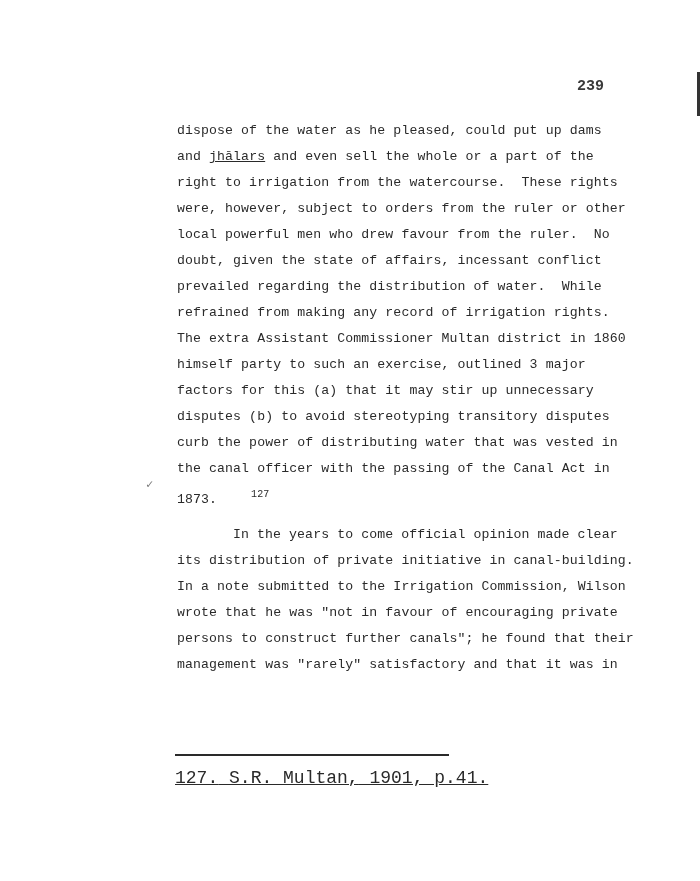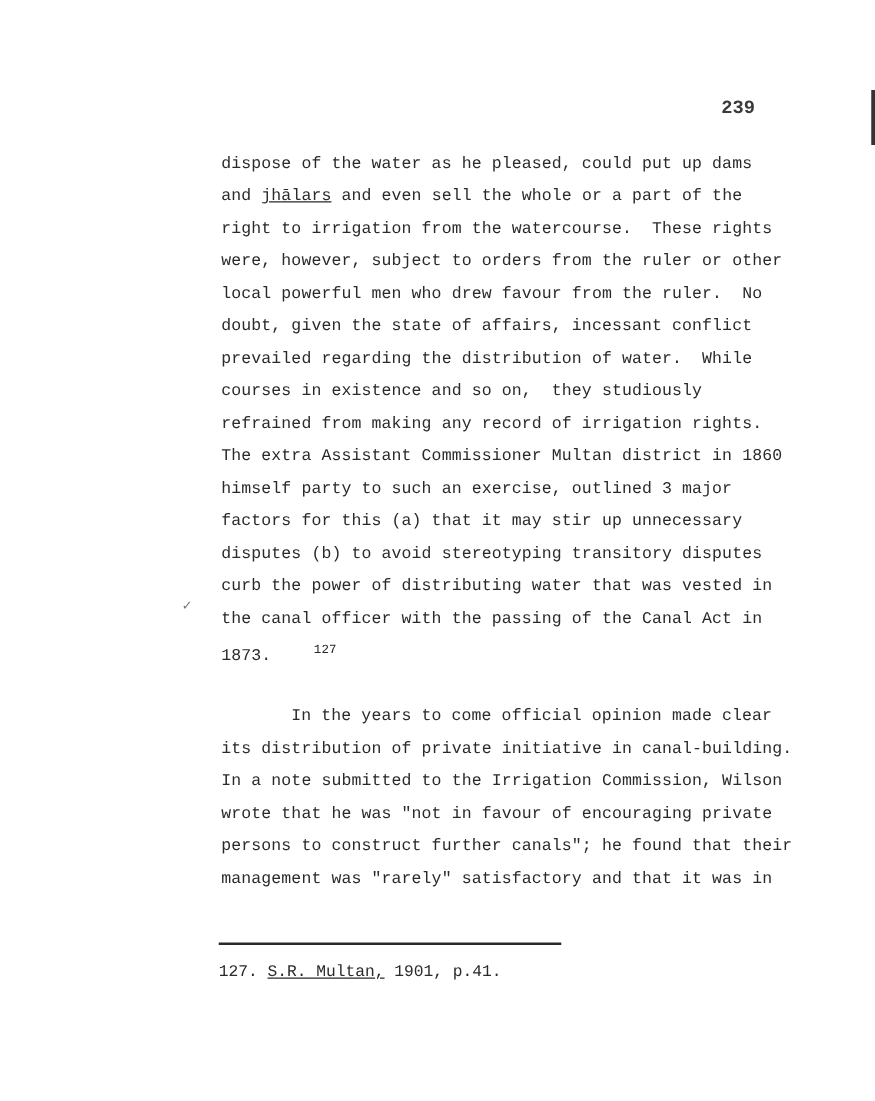--- a/index.html
+++ b/index.html
@@ -2,45 +2,44 @@
 <html><head>
 <meta charset="utf-8">
 <style>
   html, body { margin:0; padding:0; background:#ffffff; }
   body { width:700px; height:881px; position:relative; overflow:hidden;
          font-family: "Liberation Mono", "DejaVu Sans Mono", monospace; color:#2a2a2a; }
   .page-number { position:absolute; left:577px; top:78px; font-size:15px; color:#3a3a3a;font-weight:bold; }
   .edge-mark { position:absolute; left:697px; top:72px; width:3px; height:44px; background:#333; }
   .body-text { position:absolute; left:177px; top:118px; width:500px; }
   .line { height:26px; line-height:26px; font-size:13.2px; white-space:pre; letter-spacing:0.1px; }
-  .indent { padding-left:56px;margin-top:12px; }
+  .indent { padding-left:56px; }
   .para-gap { height:14px; }
   .u { text-decoration:underline; }
   sup { font-size:10px; vertical-align:6px;margin-left:34px; }
   .check { position:absolute; left:146px; top:477px; font-size:12px; color:#777; }
   .rule { position:absolute; left:175px; top:754px; width:274px; height:2px; background:#2a2a2a; }
-  .footnote { position:absolute; left:175px; top:768px; font-size:13px; line-height:20px; white-space:pre; }
+  .footnote { position:absolute; left:175px; top:768px; font-size:18px; line-height:20px; white-space:pre;text-decoration:underline; }
 </style>
 </head>
 <body>
 
 <div class="page-number">239</div>
 <div class="edge-mark"></div>
 <div class="check">✓</div>
 
 <div class="body-text">
   <div id="p1">
       <div class="line">dispose of the water as he pleased, could put up dams</div>
       <div class="line">and <span class="u">jhālars</span> and even sell the whole or a part of the</div>
       <div class="line">right to irrigation from the watercourse.  These rights</div>
       <div class="line">were, however, subject to orders from the ruler or other</div>
       <div class="line">local powerful men who drew favour from the ruler.  No</div>
       <div class="line">doubt, given the state of affairs, incessant conflict</div>
       <div class="line">prevailed regarding the distribution of water.  While</div>
-      <div class="line">courses in existence and so on,  they studiously</div>
       <div class="line">refrained from making any record of irrigation rights.</div>
       <div class="line">The extra Assistant Commissioner Multan district in 1860</div>
       <div class="line">himself party to such an exercise, outlined 3 major</div>
       <div class="line">factors for this (a) that it may stir up unnecessary</div>
       <div class="line">disputes (b) to avoid stereotyping transitory disputes</div>
       <div class="line">curb the power of distributing water that was vested in</div>
       <div class="line">the canal officer with the passing of the Canal Act in</div>
       <div class="line">1873.<sup>127</sup></div>
     </div>
   <div class="para-gap"></div>

